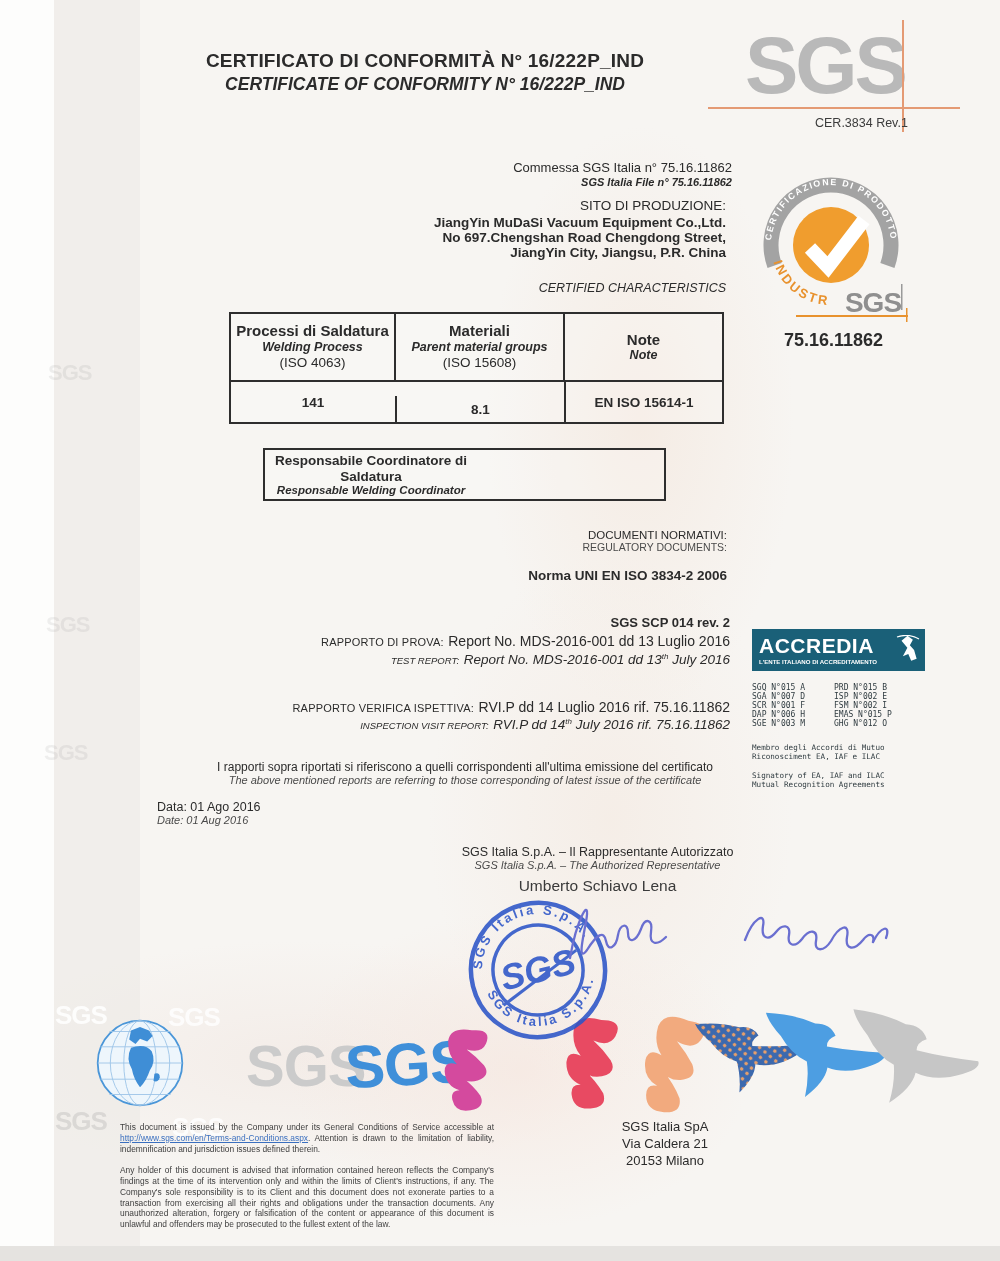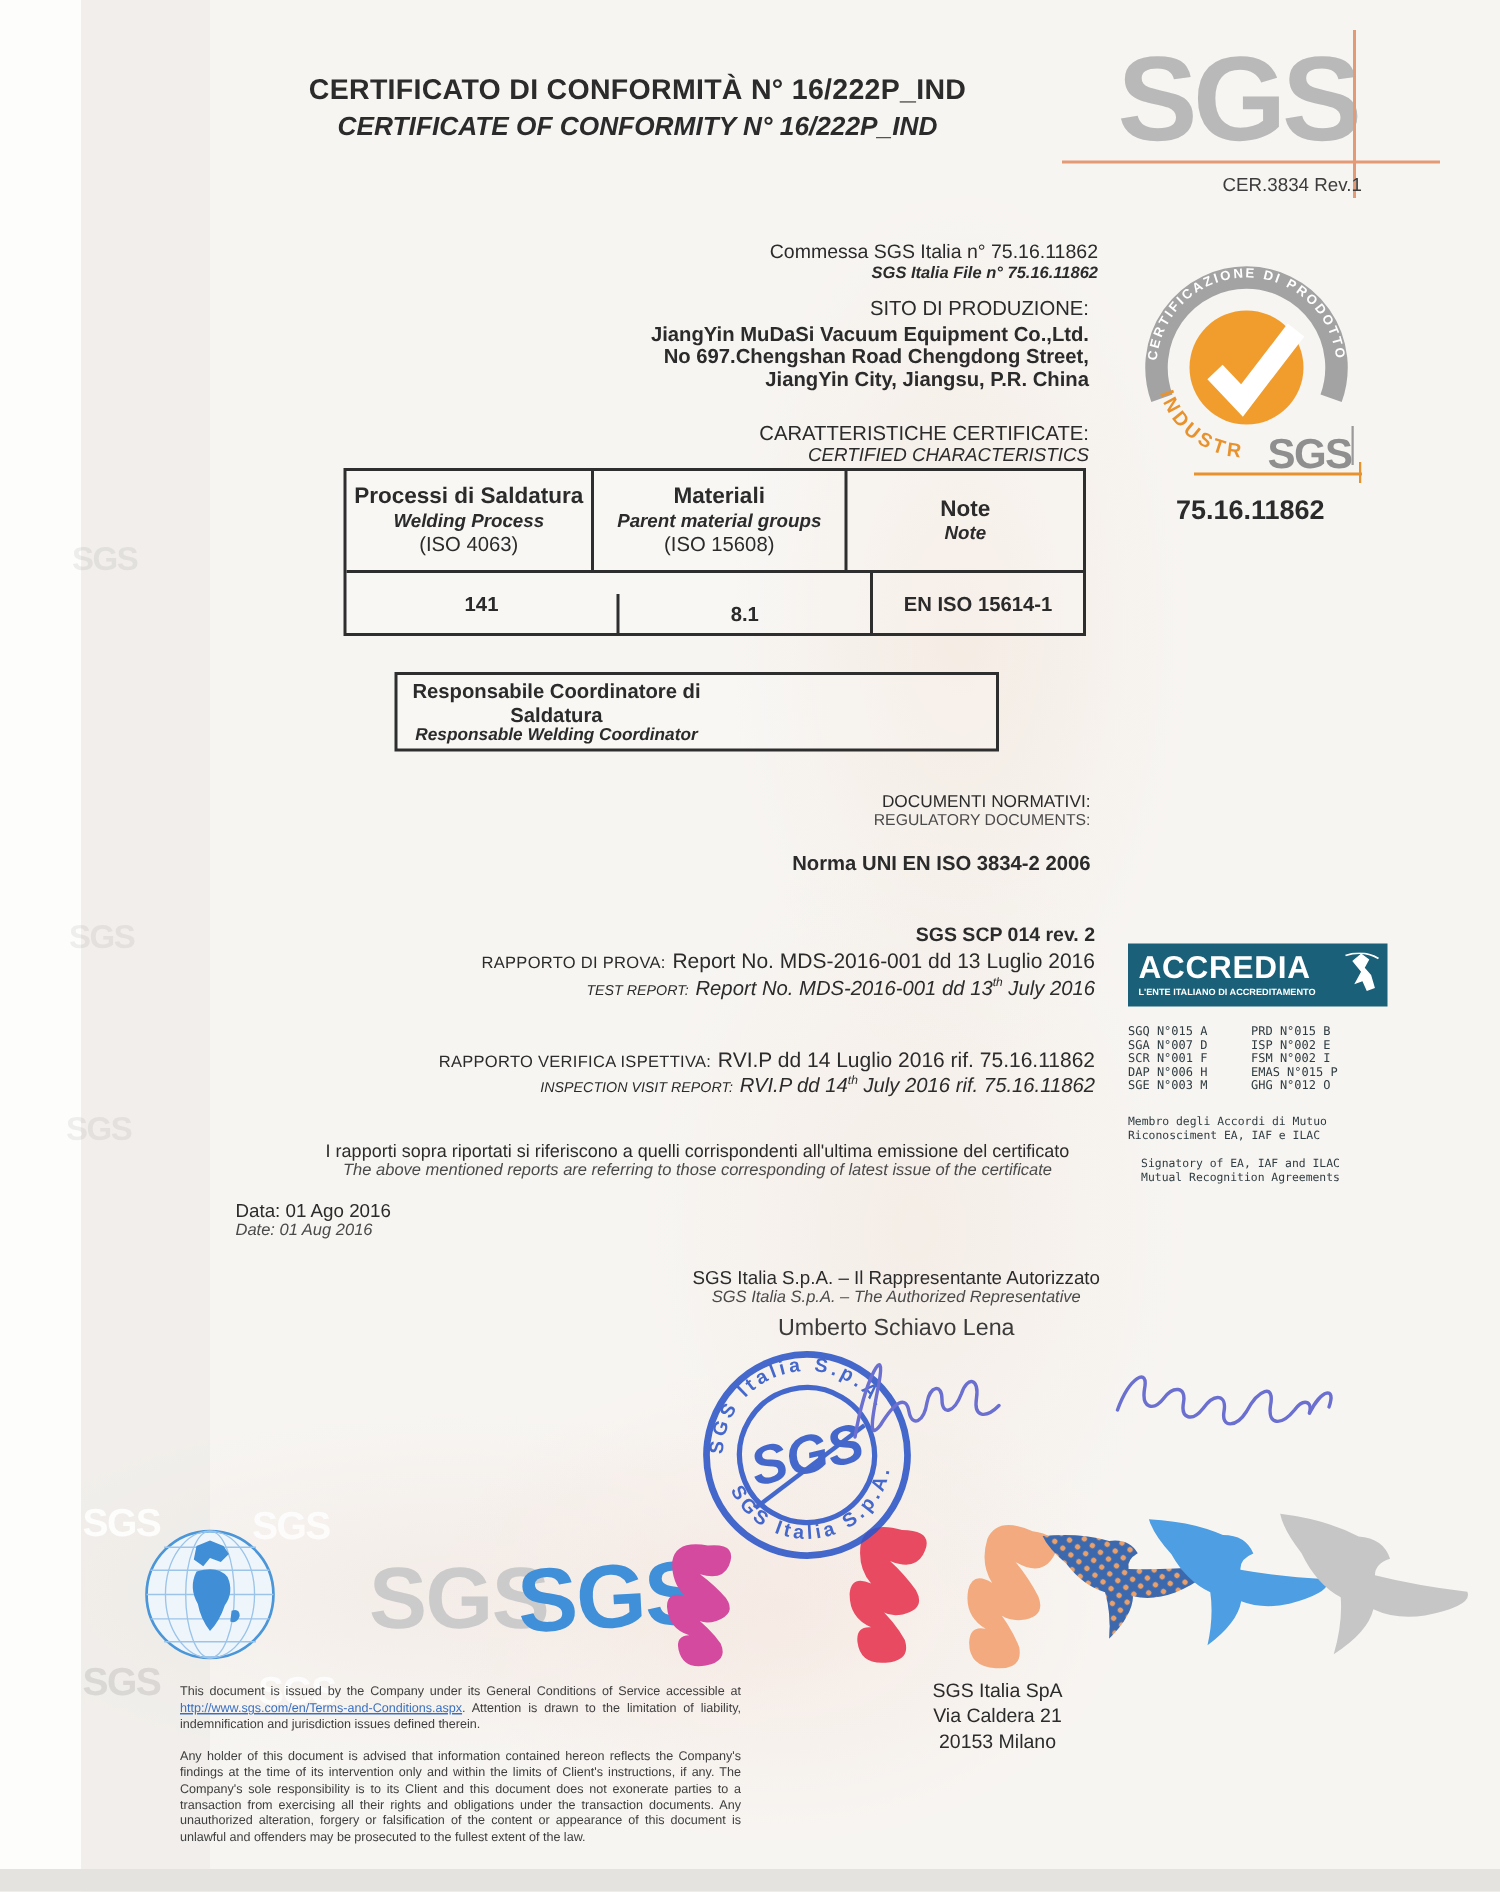--- a/index.html
+++ b/index.html
@@ -98,21 +98,20 @@
       <textPath href="#indPath" startOffset="2%">INDUSTRIAL</textPath>
     </text>
     <text x="125" y="144" text-anchor="middle" font-size="28" font-weight="800" fill="#8f8f8f" letter-spacing="-1">SGS</text>
     <rect x="48" y="147" width="112" height="2" fill="#e8922e"></rect>
     <rect x="158" y="140" width="1.5" height="14" fill="#e8922e"></rect>
     <rect x="153" y="116" width="1.5" height="26" fill="#9a9a9a"></rect>
   </svg>
   <div class="abs ct b" style="left:766px;top:330px;width:135px;font-size:18px;">75.16.11862</div>
 
   <div class="abs rt" style="left:330px;top:281px;width:396px;">
-    <div style="font-size:13.5px;">CARATTERISTICHE CERTIFICATE:</div>
     <div class="i" style="font-size:12.5px;">CERTIFIED CHARACTERISTICS</div>
   </div>
 
   <div class="tbl" style="left:229px;top:312px;width:491px;background:rgba(255,255,255,0.2);">
     <div class="trow thead" style="height:66px;">
       <div class="tcell" style="width:163px;">
         <div class="tt">Processi di Saldatura</div>
         <div class="ts">Welding Process</div>
         <div class="tc">(ISO 4063)</div>
       </div>
@@ -121,21 +120,21 @@
         <div class="ts">Parent material groups</div>
         <div class="tc">(ISO 15608)</div>
       </div>
       <div class="tcell" style="flex:1;">
         <div class="tt">Note</div>
         <div class="ts">Note</div>
         <div class="tc"></div>
       </div>
     </div>
     <div class="trow" style="height:40px;">
-      <div class="tcell tv" style="width:180px;">141</div>
+      <div class="tcell tv" style="width:164px;">141</div>
       <div class="tcell tv" style="width:167px;margin-top:14px;">8.1</div>
       <div class="tcell tv" style="flex:1;">EN ISO 15614-1</div>
     </div>
   </div>
 
   <div class="tbl" style="left:263px;top:448px;width:399px;height:49px;background:rgba(255,255,255,0.2);">
     <div class="trow" style="height:100%;">
       <div class="tcell" style="width:212px;">
         <div class="b" style="font-size:13.5px;line-height:1.15;text-align:center;">Responsabile Coordinatore di Saldatura</div>
         <div class="b i" style="font-size:11.5px;">Responsable Welding Coordinator</div>
@@ -187,21 +186,21 @@
       </div>
       <div>
         <div>PRD N°015 B</div>
         <div>ISP N°002 E</div>
         <div>FSM N°002 I</div>
         <div>EMAS N°015 P</div>
         <div>GHG N°012 O</div>
       </div>
     </div>
     <div class="mono" style="margin-top:14px;font-size:7.6px;line-height:1.25;color:#2f3b40;width:176px;">Membro degli Accordi di Mutuo Riconosciment EA, IAF e ILAC</div>
-    <div class="mono" style="margin-top:9px;font-size:7.6px;line-height:1.25;color:#2f3b40;width:150px;text-align:center;">Signatory of EA, IAF and ILAC Mutual Recognition Agreements</div>
+    <div class="mono" style="margin-top:9px;font-size:7.6px;line-height:1.25;color:#2f3b40;width:150px;">Signatory of EA, IAF and ILAC Mutual Recognition Agreements</div>
   </div>
 
   <div class="abs ct" style="left:165px;top:760px;width:600px;">
     <div style="font-size:12px;">I rapporti sopra riportati si riferiscono a quelli corrispondenti  all'ultima emissione del certificato</div>
     <div class="i" style="font-size:11px;color:#4a4a4a;">The above mentioned reports are referring to those corresponding of  latest issue of the certificate</div>
   </div>
 
   <div class="abs" style="left:157px;top:800px;">
     <div style="font-size:12.5px;">Data: 01 Ago 2016</div>
     <div class="i" style="font-size:11px;color:#4a4a4a;">Date: 01 Aug  2016</div>

